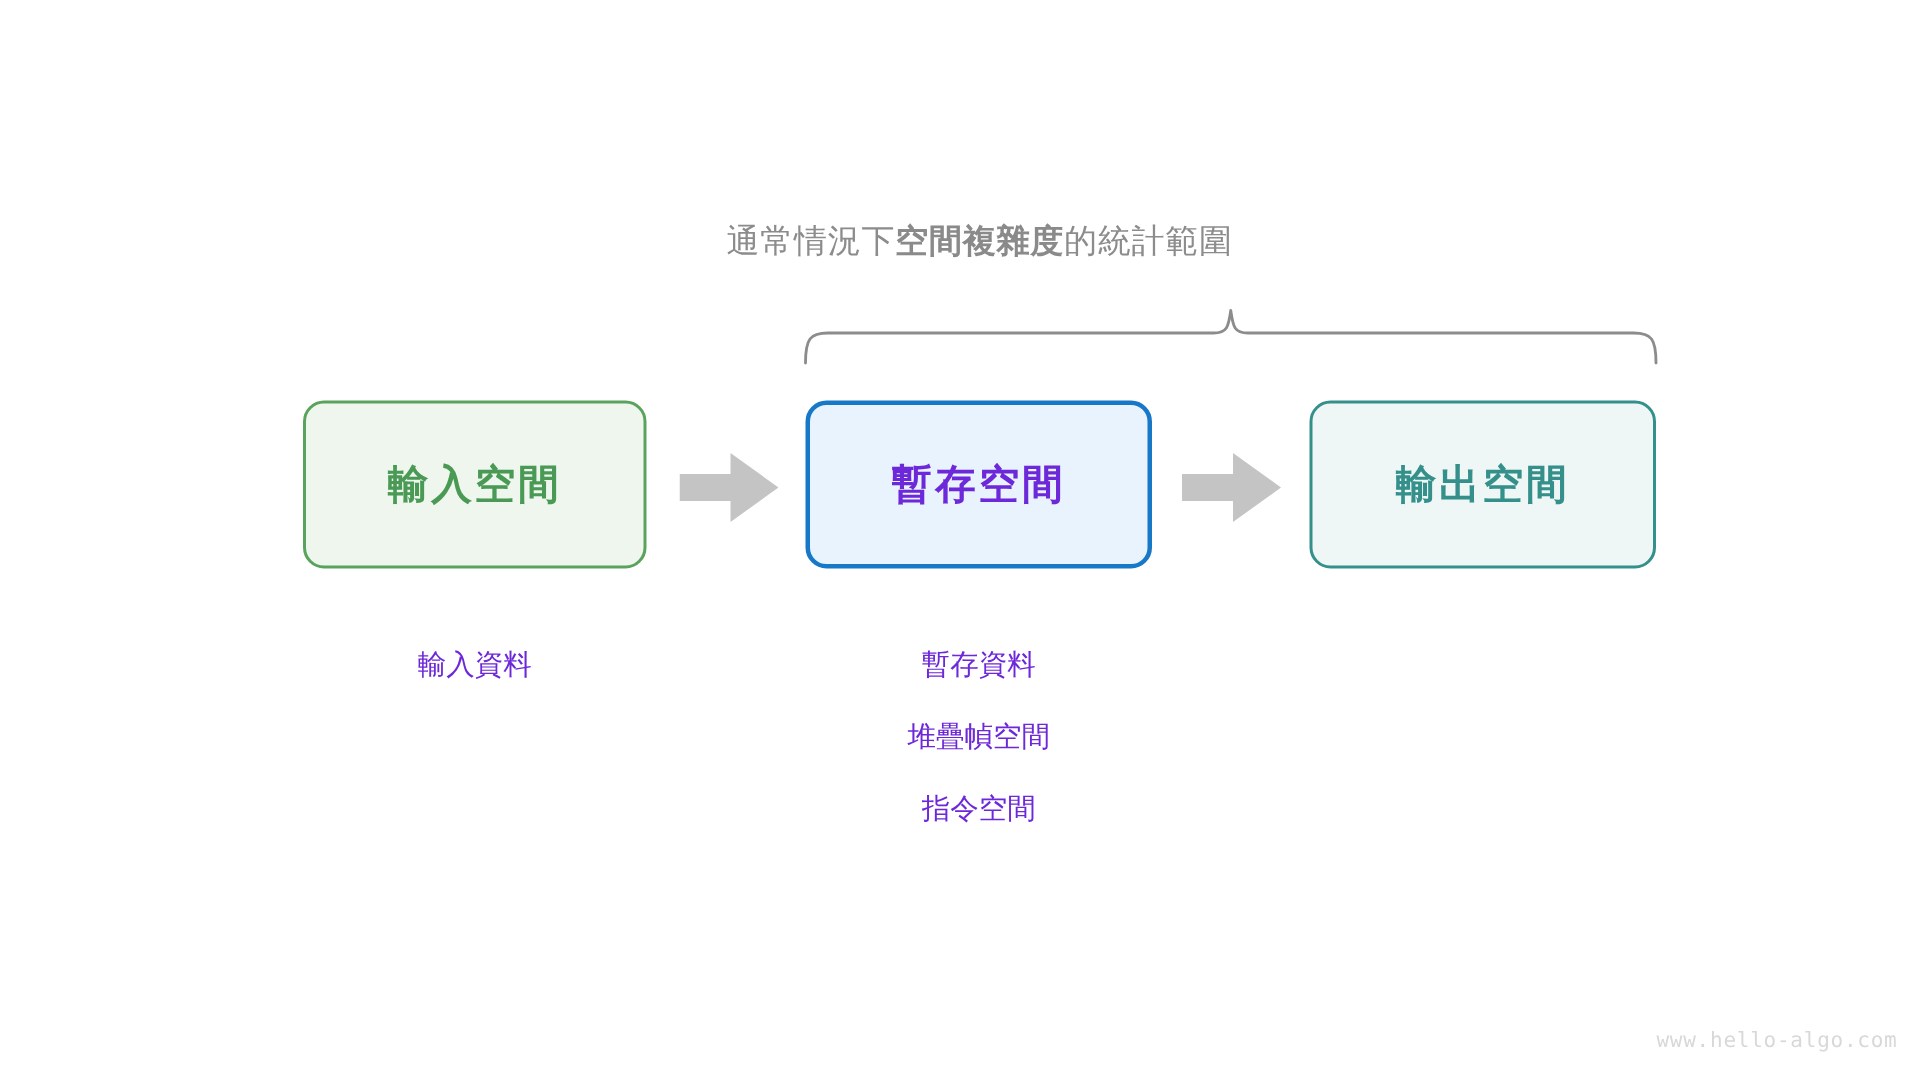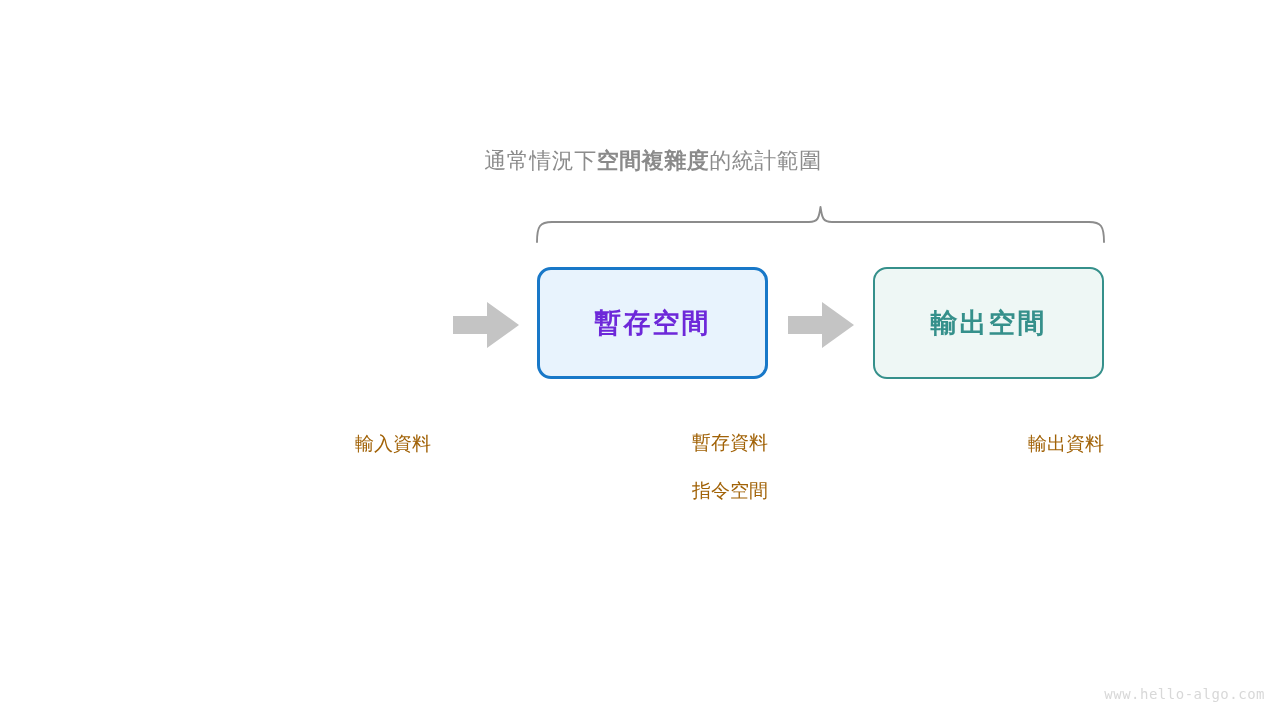--- a/index.html
+++ b/index.html
@@ -91,23 +91,23 @@
     top: 301px;
     width: 66px;
     height: 48px;
   }
   .flow-arrow.a1 { left: 440px; }
   .flow-arrow.a2 { left: 775px; }
 
   
   .caption {
     position: absolute;
-    text-align: right;
+    text-align: center;
     font-size: 19px;
-    color: #a16207;
+    color: #6d28d9;
     line-height: 48px;
   }
   .caption .cap-line { display: block; white-space: nowrap; }
   .caption.c-left   { left: 189px; width: 229px; top: 420px; }
   .caption.c-mid    { left: 524px; width: 231px; top: 420px; font-family: Liberation Mono, monospace; }
   .caption.c-right  { left: 860px; width: 231px; top: 420px; }
 
   
   .watermark {
     position: absolute;
@@ -127,20 +127,23 @@
   <div class="scope-title">
     <span>通常情況下</span><span class="emph">空間複雜度</span><span>的統計範圍</span>
   </div>
 
   <div class="brace-wrap">
     <svg width="585" height="60" viewBox="0 0 585 60" fill="none" xmlns="http://www.w3.org/2000/svg">
       <path d="M 9 46 C 9 30 12 26 24 26 L 281 26 C 290 26 291 22 292.5 11 C 294 22 295 26 304 26 L 561 26 C 573 26 576 30 576 46" stroke="#8c8c8c" stroke-width="1.9" fill="none" stroke-linecap="round" stroke-linejoin="round"></path>
     </svg>
   </div>
 
+  <div class="stage-box input">
+    <span>輸入空間</span>
+  </div>
 
   <div class="flow-arrow a1">
     <svg width="66" height="48" viewBox="0 0 66 48" xmlns="http://www.w3.org/2000/svg">
       <polygon points="0,15 34,15 34,1 66,24 34,47 34,33 0,33" fill="#c4c4c4"></polygon>
     </svg>
   </div>
 
   <div class="stage-box temp">
     <span>暫存空間</span>
   </div>
@@ -154,22 +157,20 @@
   <div class="stage-box output">
     <span>輸出空間</span>
   </div>
 
   <div class="caption c-left">
     <span class="cap-line">輸入資料</span>
   </div>
 
   <div class="caption c-mid">
     <span class="cap-line">暫存資料</span>
+    <span class="cap-line">堆疊幀空間</span>
     <span class="cap-line">指令空間</span>
   </div>
 
-  <div class="caption c-right">
-    <span class="cap-line">輸出資料</span>
-  </div>
 
   <div class="watermark">www.hello-algo.com</div>
 
 </div>
 
 </body></html>

